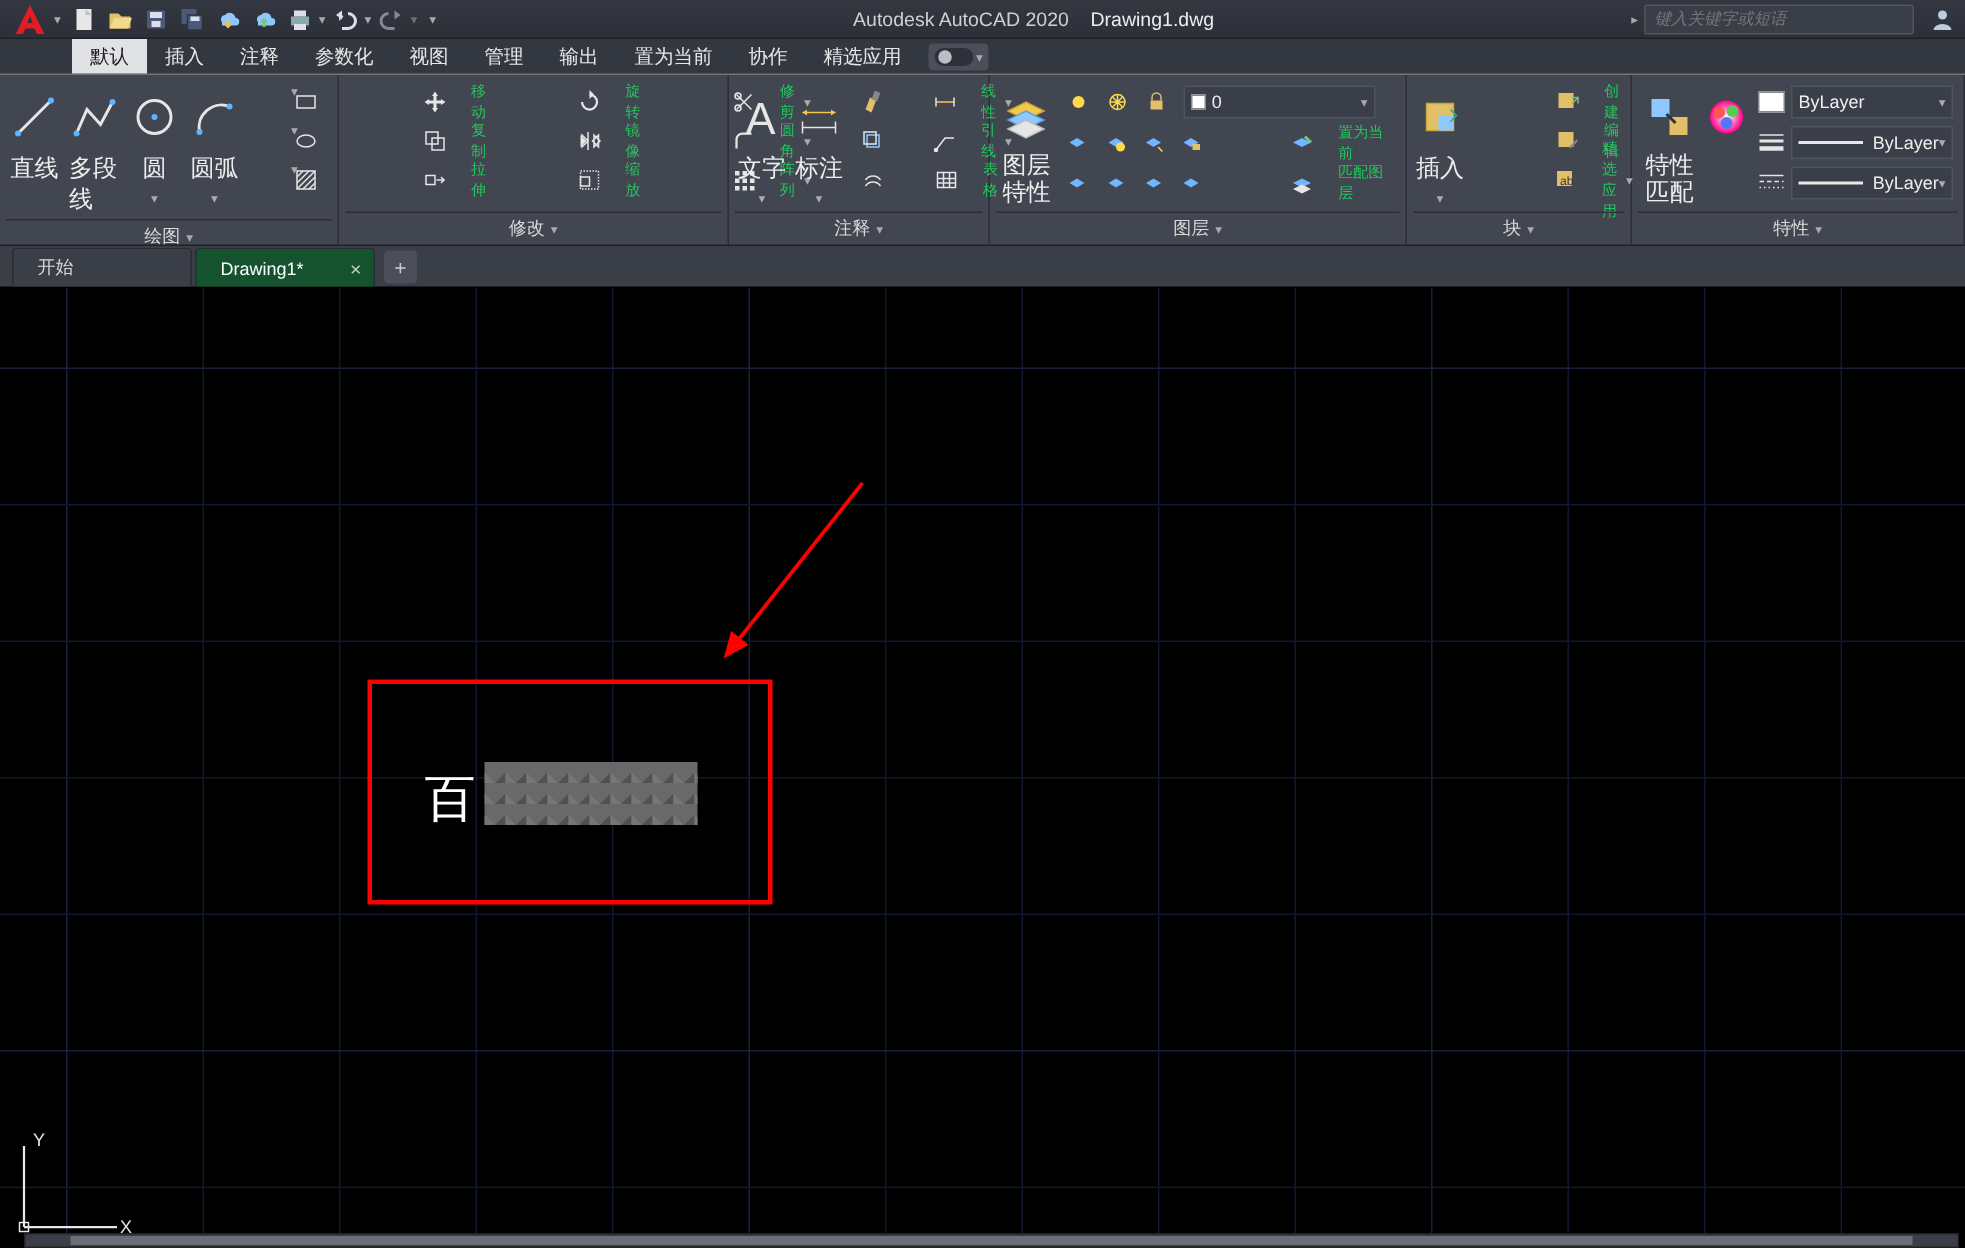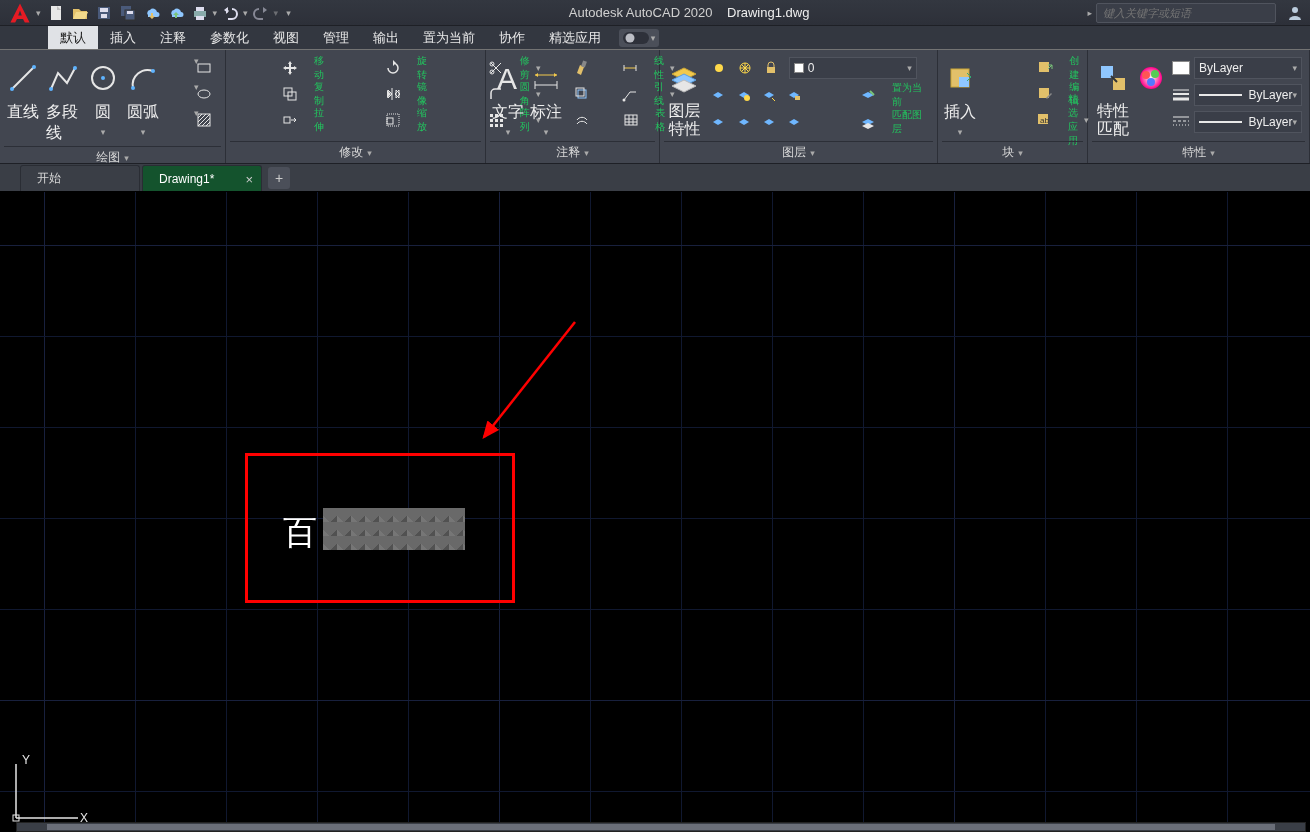--- a/index.html
+++ b/index.html
@@ -102,21 +102,21 @@
   }
   .prop-box {
     width:108px;height:22px;background:#3a3e48;border:1px solid #50545e;
     display:flex;align-items:center;padding:0 4px;color:#eee;font-size:12px;
   }
   .swatch { width:18px;height:14px;background:#fff;border:1px solid #888; }
   .lines { flex:1;height:2px;background:#e8e8e8; }
 
   
   .doctabs {
-    height:28px; background:#3a3e46; display:flex; align-items:flex-end; padding-left:20px;
+    height:28px; background:#3a3e46; display:flex; align-items:flex-end; padding-left:8px;
     border-bottom:1px solid #000;
   }
   .dtab {
     height:26px; min-width:120px; padding:0 28px 0 16px; display:flex;align-items:center;
     border-radius:3px 3px 0 0; font-size:12px; position:relative; color:#d8d8d8;
     background:#3a3e46; border:1px solid #2a2d34; border-bottom:none; margin-right:2px;
   }
   .dtab.active { background:#14532d; color:#fff; }
   .dtab .close { position:absolute;right:8px;top:6px;color:#ccc;font-size:13px; }
   .addtab { width:22px;height:22px;background:#4b4f59;border-radius:3px;

